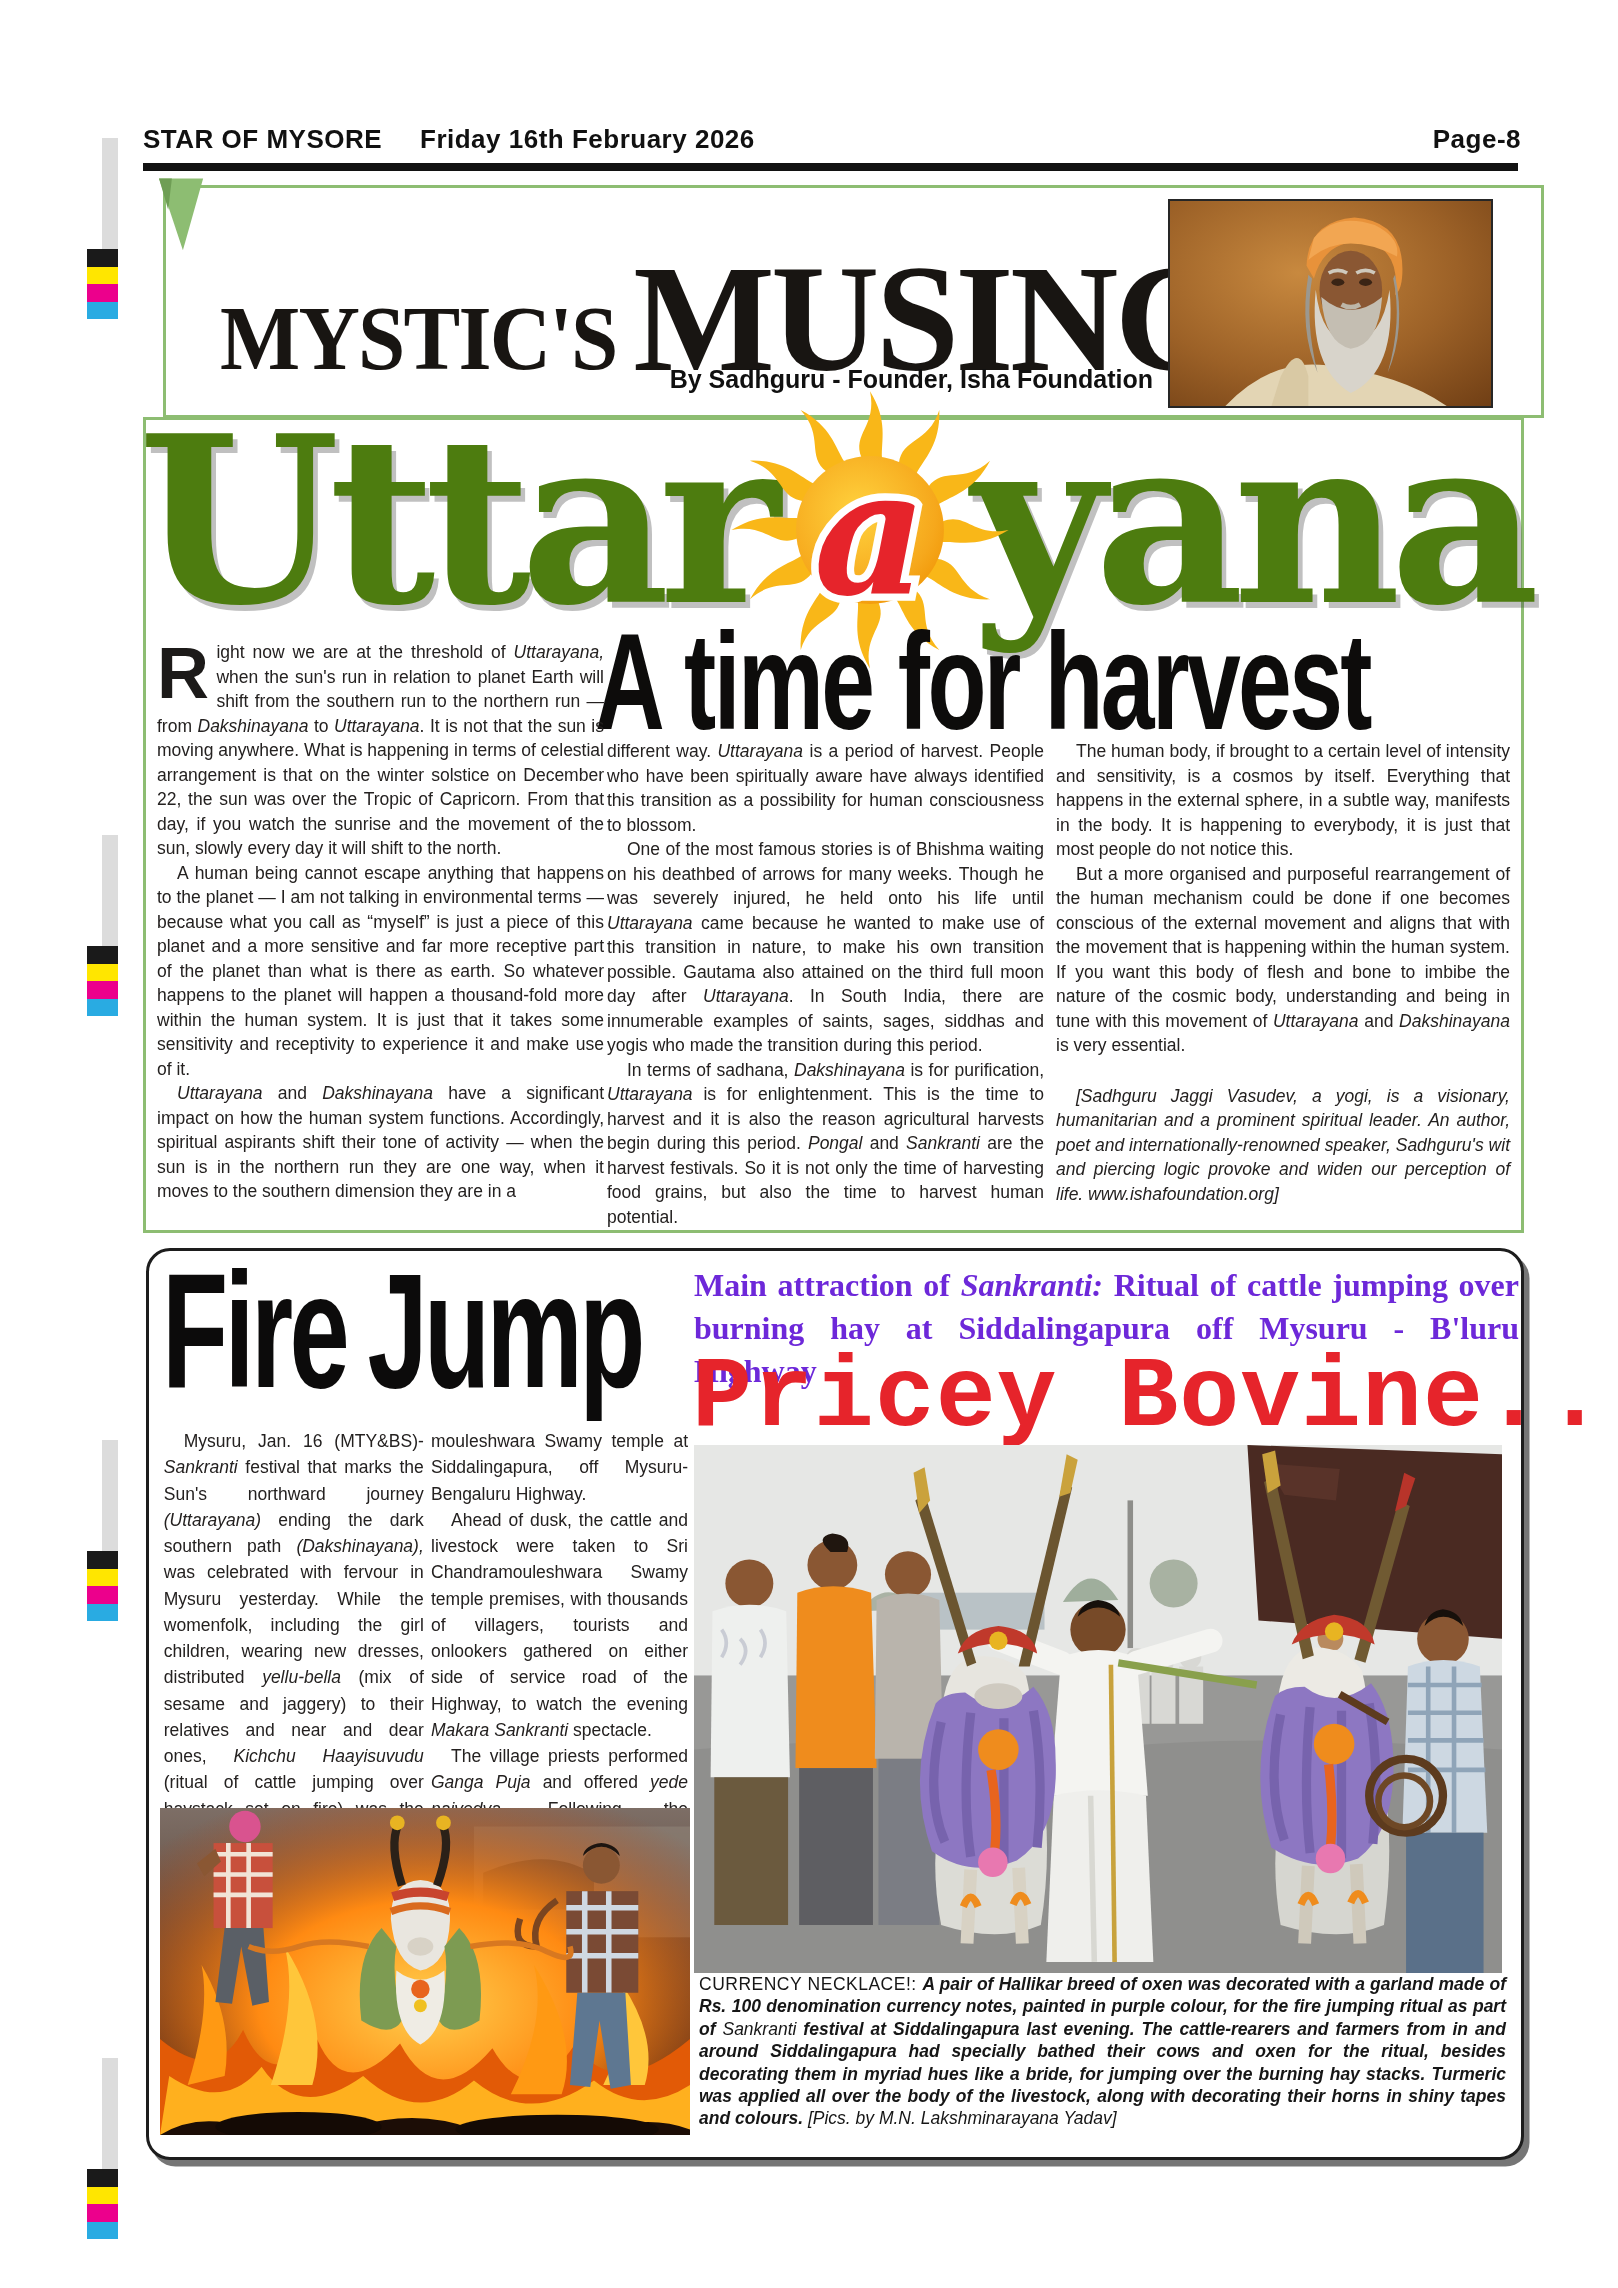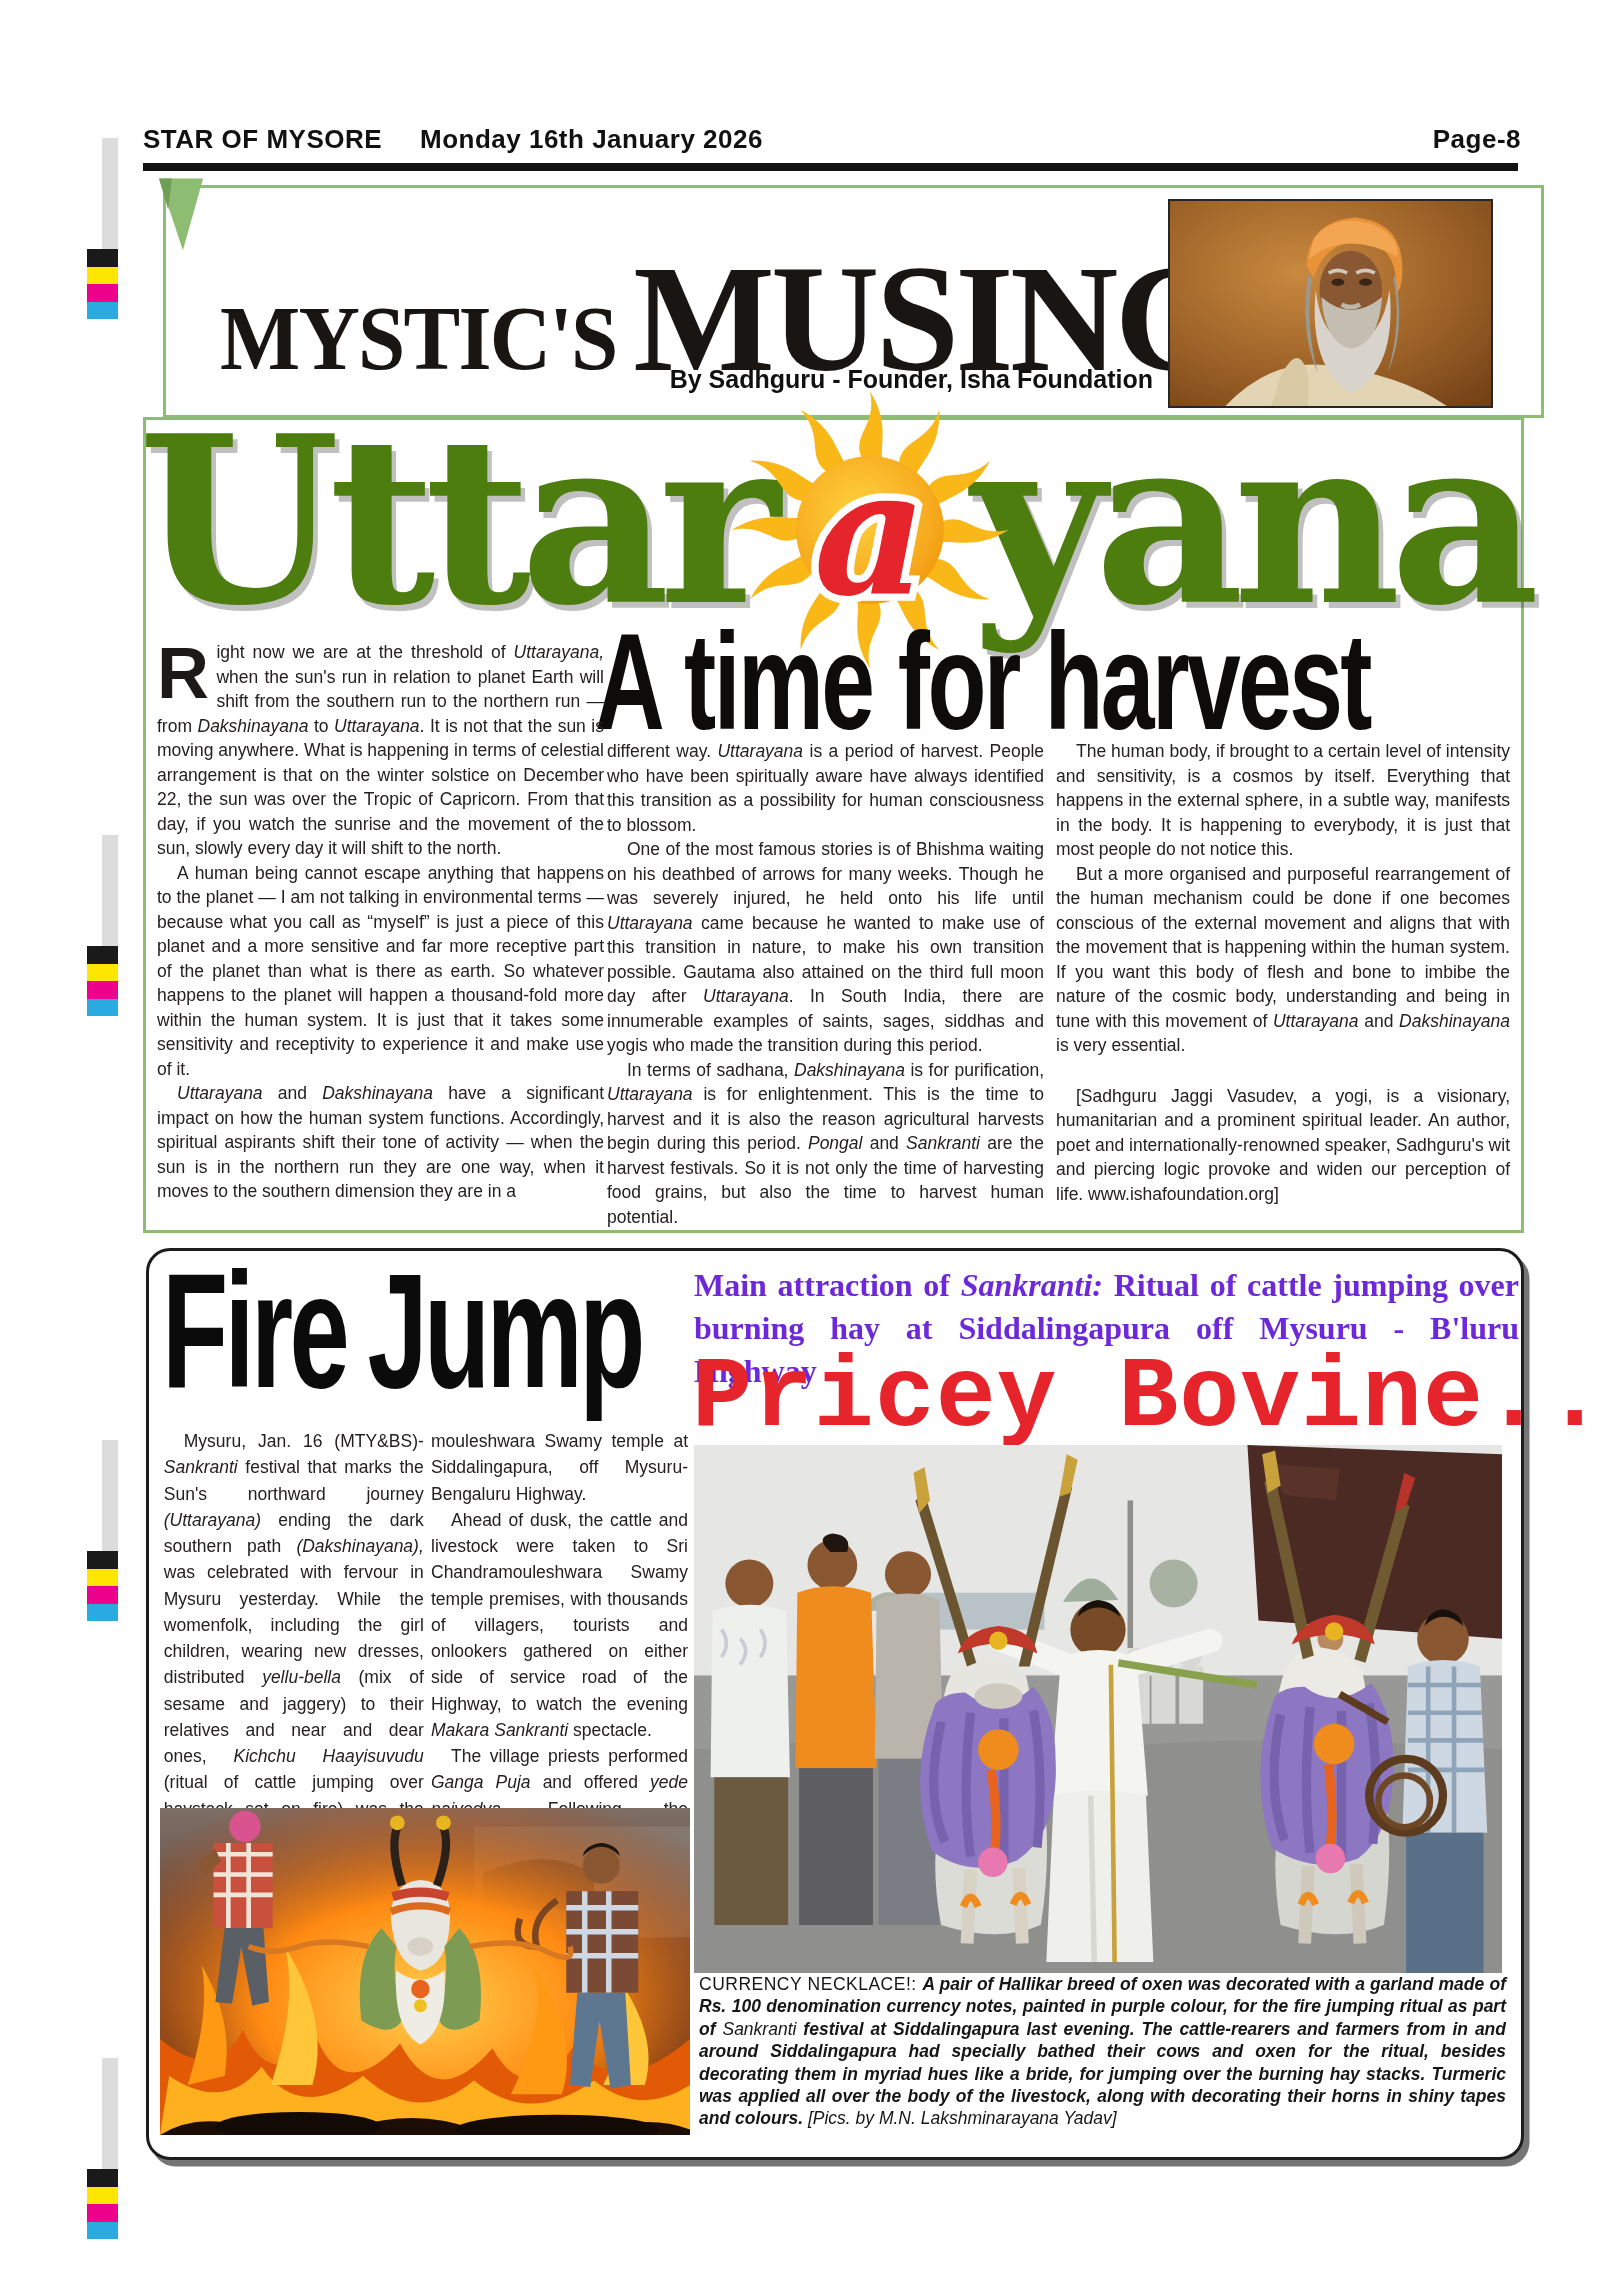--- a/index.html
+++ b/index.html
@@ -42,21 +42,21 @@
   #u-subhead{position:absolute;left:449px;top:196px;font-weight:bold;font-size:138px;line-height:.95;color:#0d0c0b;
              letter-spacing:-3.7px;word-spacing:1.8px;transform:scaleX(.70);transform-origin:left top;white-space:nowrap;}
 
   .col{position:absolute;font-size:17.5px;line-height:1.40;text-align:justify;color:#242120;}
   .col p{margin:0;}
   .col p.ind{text-indent:20px;}
   #col1{left:11px;top:220px;width:447px;}
   #col2{left:461px;top:319px;width:437px;}
   #col3{left:910px;top:319px;width:454px;}
   .dropcap{float:left;font-size:72px;line-height:55px;font-weight:bold;padding:5.5px 7.4px 0 0;color:#1c1a19;}
-  .credit{margin-top:26px !important;}
+  .credit{font-style:italic;margin-top:26px !important;}
 
   
   #art2{position:absolute;left:146px;top:1248px;width:1372px;height:906px;border:3.7px solid #1d1d1d;
         border-radius:24px;background:#fff;box-shadow:5.5px 6.5px 0 rgba(45,45,45,.65);}
   #fj-headline{position:absolute;left:13px;top:0px;font-weight:bold;font-size:164px;line-height:.98;color:#0c0b0b;
                letter-spacing:-5.5px;word-spacing:-7.4px;transform:scaleX(.66);transform-origin:left top;white-space:nowrap;}
   #fj-kicker{position:absolute;left:545px;top:13px;width:825px;font-family:"Liberation Serif",serif;
              font-weight:bold;font-size:32px;line-height:1.34;color:#6d28d9;}
   #fj-kicker .kline{text-align:justify;text-align-last:justify;}
   #fj-redhead{position:absolute;left:543px;top:98px;font-family:Liberation Mono, monospace;font-weight:bold;
@@ -98,21 +98,21 @@
   </div>
   <div class="reg-group" style="top:2058px">
     <div class="reg-strip"></div>
     <div class="reg-sq reg-k"></div>
     <div class="reg-sq reg-y"></div>
     <div class="reg-sq reg-m"></div>
     <div class="reg-sq reg-c"></div>
   </div>
 
   <div id="np-name" class="hdr-text">STAR OF MYSORE</div>
-  <div id="np-date" class="hdr-text">Monday 16th January 2026</div>
+  <div id="np-date" class="hdr-text">Friday 16th February 2026</div>
   <div id="np-page" class="hdr-text">Page-8</div>
   <div id="header-rule"></div>
 
   <div id="masthead">
     <svg id="mast-flag" width="65" height="79" viewBox="0 0 70 86">
       <polygon points="4,6 52,6 30,84" fill="#8dbd72"></polygon>
       <polygon points="4,6 18,6 14,40" fill="#6f9e55"></polygon>
     </svg>
     <div id="mast-title">
       <span class="small">MYSTIC'S</span>

